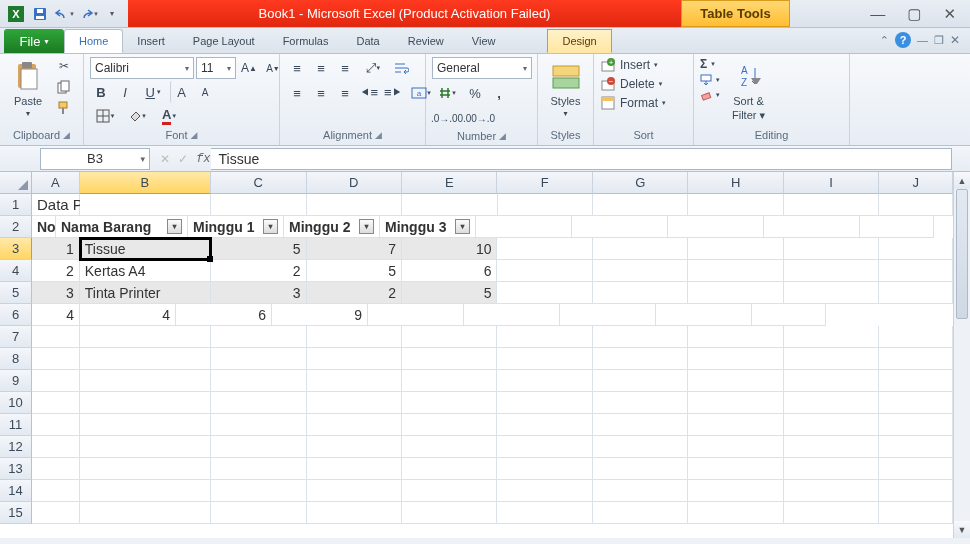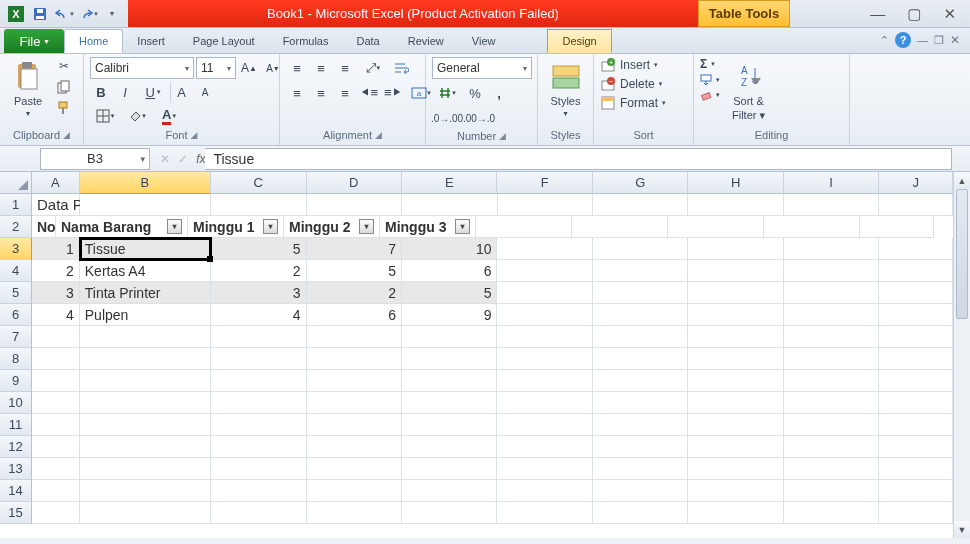--- a/index.html
+++ b/index.html
@@ -3,21 +3,21 @@
 <meta charset="utf-8">
 <style>
 * { margin: 0; padding: 0; box-sizing: border-box; font-family: "Segoe UI", Tahoma, sans-serif; }
 body { width: 970px; height: 544px; background: #fff; overflow: hidden; font-size: 12px; color: #333; position: relative; }
 
 
 .titlebar { height: 28px; background: linear-gradient(#e9eef4,#dce3ec); display: flex; align-items: center; border-bottom: 1px solid #b7c2d0; }
 .titlebar .qat { display: flex; align-items: center; gap: 4px; padding: 0 6px; }
 .qat-btn { width: 20px; height: 20px; display: flex; align-items: center; justify-content: center; border-radius: 2px; }
 .red-strip { flex: 1; height: 100%; background: linear-gradient(#ff3a20,#e0270f); display: flex; align-items: center; justify-content: center; color: #fff; font-size: 13px; }
-.table-tools { width: 92px; height: 100%; background: linear-gradient(#ffd873,#ffbe32); display: flex; align-items: center; justify-content: center; color: #5a3b00; font-size: 13px; border: 1px solid #d89a18; font-weight:600;}
+.table-tools { width: 109px; height: 100%; background: linear-gradient(#ffd873,#ffbe32); display: flex; align-items: center; justify-content: center; color: #5a3b00; font-size: 13px; border: 1px solid #d89a18; font-weight:600;}
 .win-controls { width: 180px; display: flex; align-items: center; justify-content: flex-end; gap: 22px; padding-right: 14px; color: #555; }
 .win-controls span { font-size: 15px; }
 
 
 .tabs-row { height: 26px; background: linear-gradient(#e9eef4,#dce3ec); display: flex; align-items: flex-end; border-bottom: 1px solid #b7c2d0; position:relative;}
 .file-tab { width: 60px; height: 24px; background: linear-gradient(#2fa63a,#1b7a22); color: #fff; display: flex; align-items: center; justify-content: center; font-size: 13px; margin-left: 4px; border-radius: 3px 3px 0 0; gap:4px;}
 .rib-tab { padding: 0 14px; height: 24px; display: flex; align-items: center; font-size: 11px; color: #3b4a5a; }
 .rib-tab.active { background: #fff; border: 1px solid #b7c2d0; border-bottom: 1px solid #fff; border-radius: 3px 3px 0 0; color: #3b70bb; }
 .rib-tab.design { background: linear-gradient(#fff1c9,#ffe7a3); border:1px solid #d89a18; border-bottom:1px solid #ffe7a3; color:#5a3b00;}
 .tabs-right { position:absolute; right:10px; top:4px; display:flex; gap:6px; align-items:center; color:#6b7a8c;}
@@ -399,21 +399,21 @@
 </div>
 
 <div class="fbar">
   <div class="namebox">
       <span>B3</span>
       <span class="dd">▾</span>
     </div>
   <div class="fbar-mid">
     <span style="color:#bbb;">✕</span>
     <span style="color:#bbb;">✓</span>
-    <span style="font-style:italic;">fx</span>
+    <span style="font-style:italic;font-family:Liberation Mono, monospace;">fx</span>
   </div>
   <div class="fbar-input">Tissue</div>
 </div>
 
 <div class="grid-wrap">
   <div class="selectall"></div>
   <div class="colheads" id="colheads">
       <div class="ch" style="width: 48px;">A</div>
       <div class="ch sel" style="width: 132px;">B</div>
       <div class="ch" style="width: 96px;">C</div>
@@ -513,21 +513,20 @@
         <div class="cell rgt band" style="width: 96px;">2</div>
         <div class="cell rgt band" style="width: 96px;">5</div>
         <div class="cell " style="width: 96px;"></div>
         <div class="cell " style="width: 96px;"></div>
         <div class="cell " style="width: 96px;"></div>
         <div class="cell " style="width: 96px;"></div>
         <div class="cell " style="width: 74px;"></div>
       </div>
       <div class="row">
         <div class="cell rgt " style="width: 48px;">4</div>
-        <div class="cell " style="width: 132px;">Pulpen</div>
         <div class="cell rgt " style="width: 96px;">4</div>
         <div class="cell rgt " style="width: 96px;">6</div>
         <div class="cell rgt " style="width: 96px;">9</div>
         <div class="cell " style="width: 96px;"></div>
         <div class="cell " style="width: 96px;"></div>
         <div class="cell " style="width: 96px;"></div>
         <div class="cell " style="width: 96px;"></div>
         <div class="cell " style="width: 74px;"></div>
       </div>
       <div class="row">

